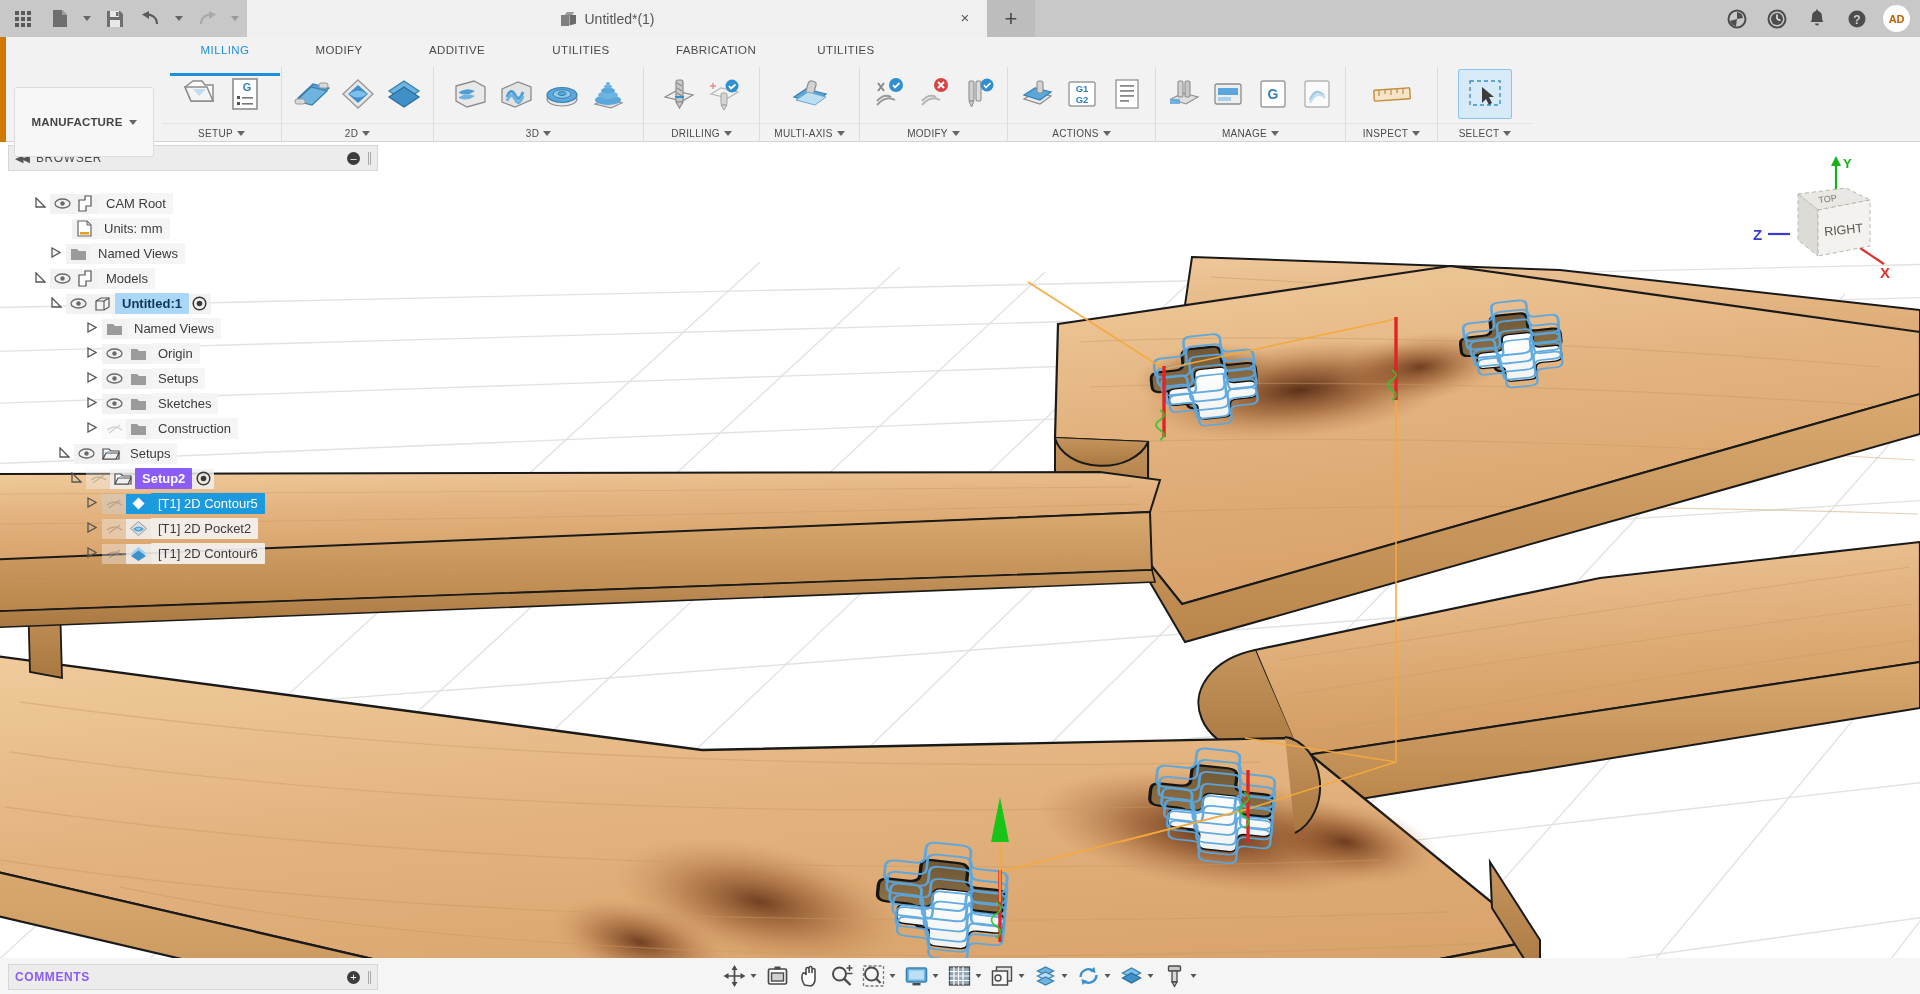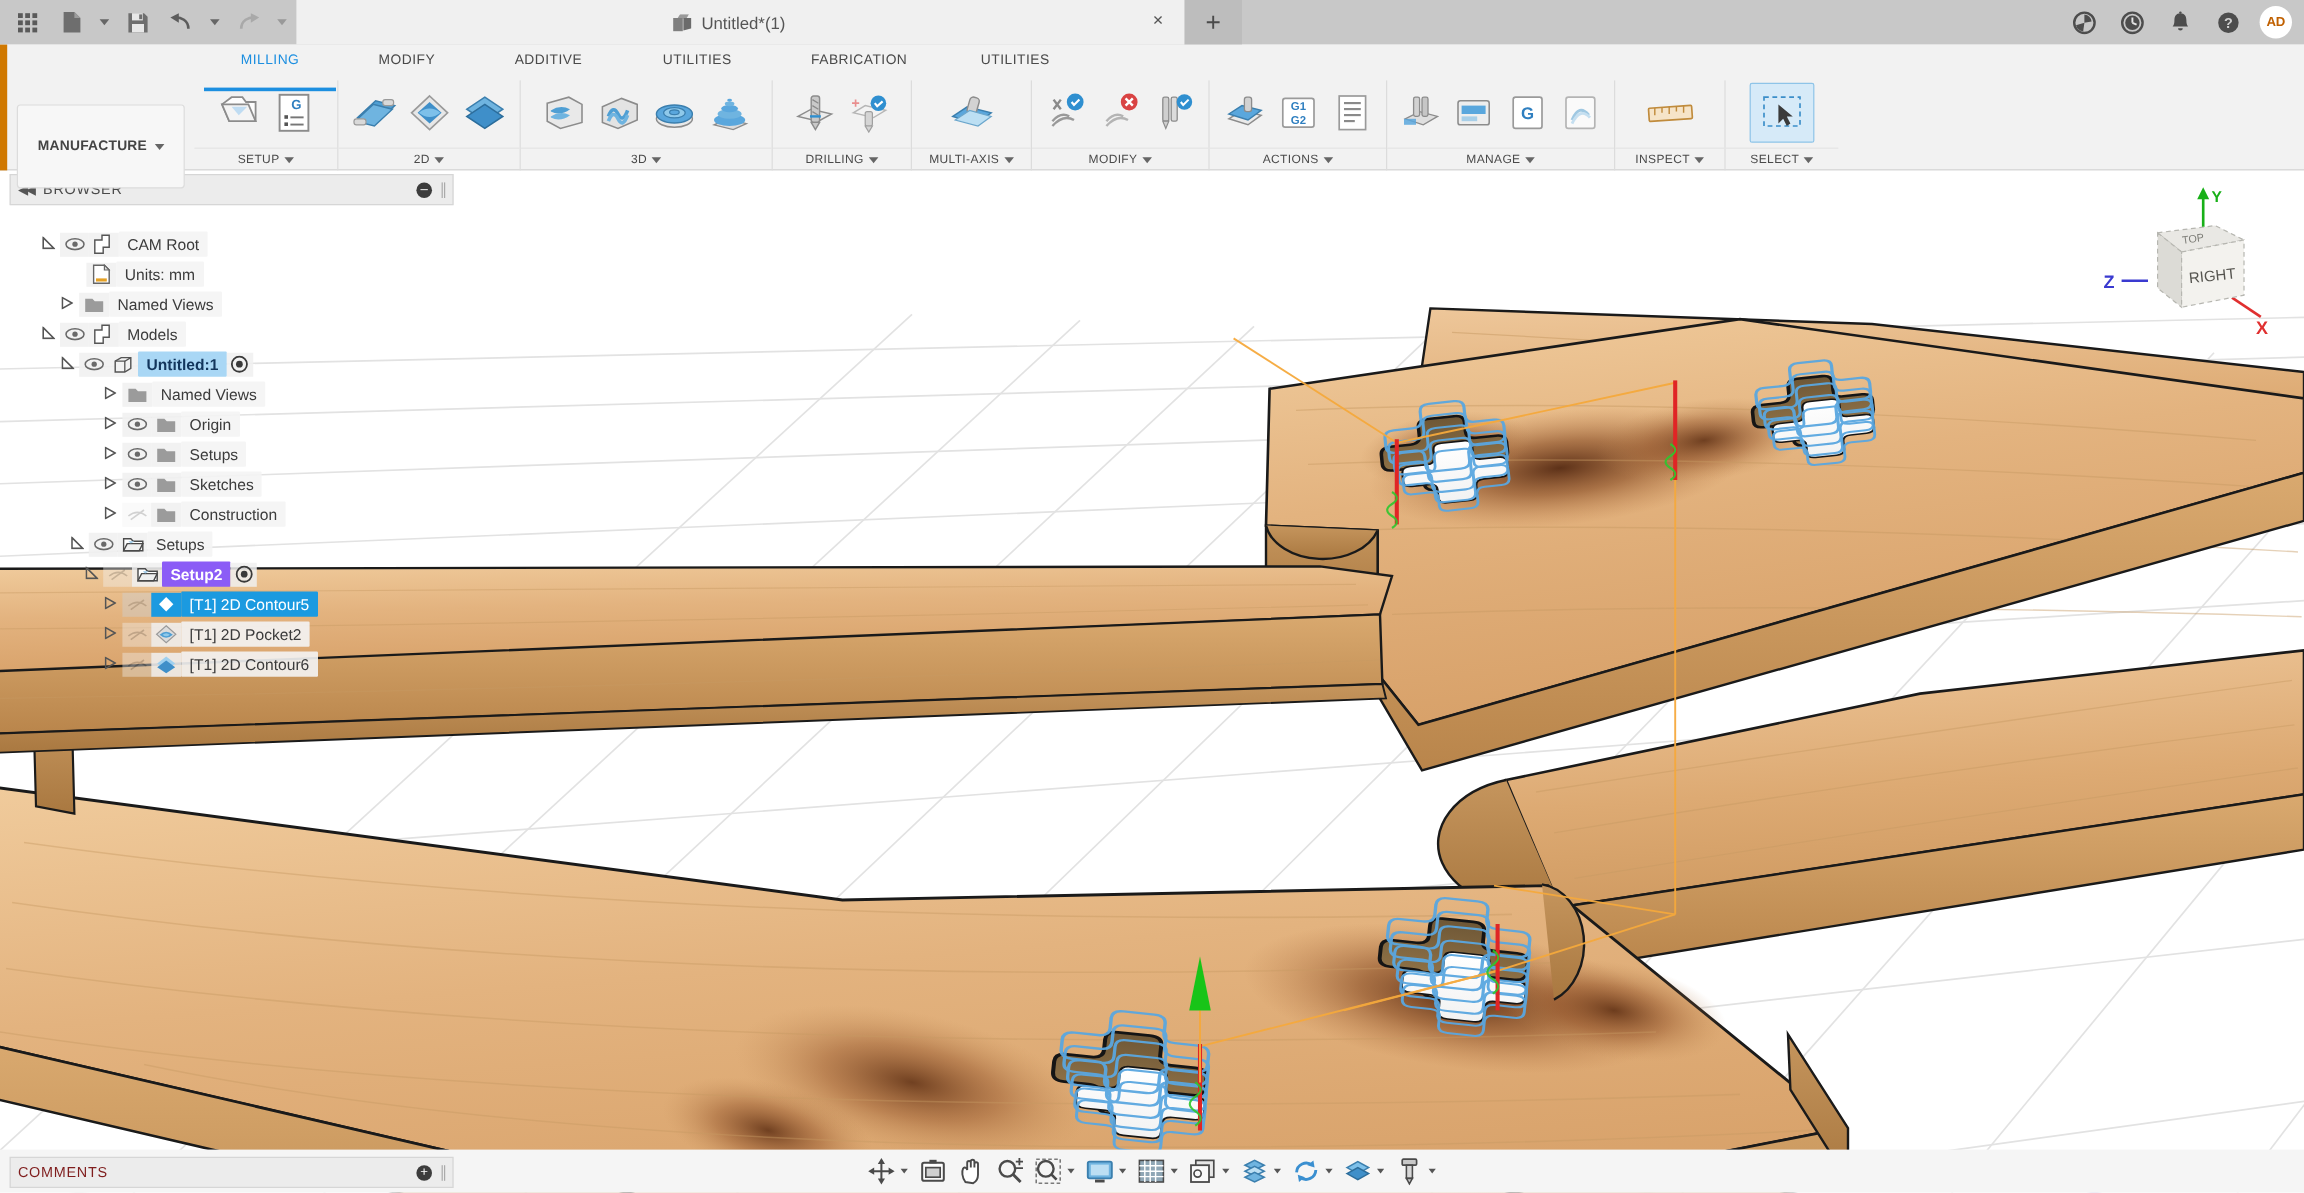--- a/index.html
+++ b/index.html
@@ -126,21 +126,21 @@
   .viewport { position:absolute; left:0; top:142px; width:1920px; height:852px; background:#ffffff; overflow:hidden; }
 
   
   .viewcube { position:absolute; right:22px; top:10px; width:150px; height:140px; z-index:18; }
 
   
   .comments {
     position:absolute; left:8px; bottom:4px; width:370px; height:26px;
     background:#ececec; border:1px solid #d6d6d6; display:flex; align-items:center; padding:0 6px; gap:8px; z-index:22;
   }
-  .comments .c-title { font-size:12px; color:#7f1d1d; letter-spacing:.6px; flex:1; }
+  .comments .c-title { font-size:12px; color:#8b5cf6; letter-spacing:.6px; flex:1;font-weight:bold; }
 
   .navbar {
     position:absolute; left:50%; transform:translateX(-50%); bottom:0px; height:36px;
     display:flex; align-items:center; gap:0px; z-index:22; padding: 0 6px;
   }
   .nav-item { display:flex; align-items:center; height:34px; padding:0 3px; cursor:pointer; border-radius:2px; }
   .nav-ic { width:26px;height:26px;display:flex;align-items:center;justify-content:center; }
   .nav-car { width:0;height:0;border-left:3.5px solid transparent;border-right:3.5px solid transparent;
              border-top:4.5px solid #555; margin-left:3px; margin-right:2px; }
   .bottom-strip { position:absolute; left:0; bottom:0; width:1920px; height:36px; background:#f5f5f5; z-index:21;}

